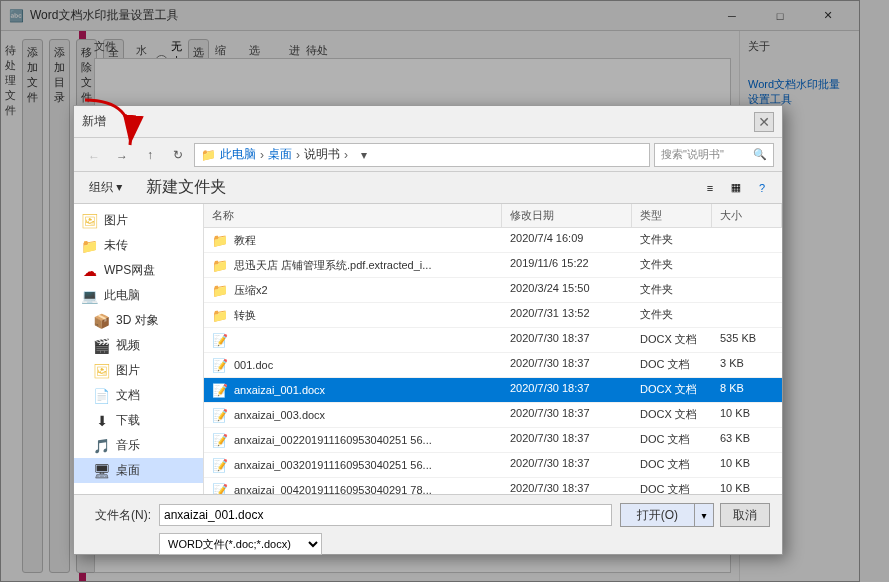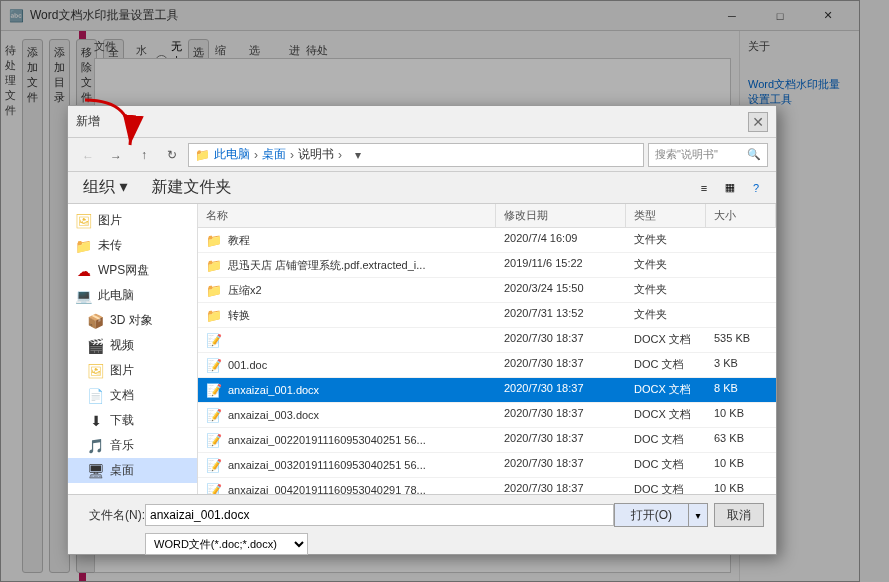--- a/index.html
+++ b/index.html
@@ -173,21 +173,21 @@
       width: 889px;
       height: 582px;
       background: rgba(0,0,0,0.3);
       z-index: 100;
     }
 
     
     .file-dialog {
       position: absolute;
       top: 105px;
-      left: 67px;
+      left: 73px;
       width: 710px;
       height: 450px;
       background: #f0f0f0;
       border: 1px solid #999;
       box-shadow: 4px 4px 15px rgba(0,0,0,0.4);
       z-index: 200;
       display: flex;
       flex-direction: column;
     }
 
@@ -286,21 +286,21 @@
     .organize-bar {
       height: 32px;
       display: flex;
       align-items: center;
       padding: 0 8px;
       gap: 8px;
       border-bottom: 1px solid #ccc;
     }
 
     .organize-btn {
-      font-size: 16px;
+      font-size: 12px;
       color: #333;
       cursor: pointer;
       padding: 3px 6px;
       border: 1px solid transparent;
     }
 
     .new-folder-btn {
       font-size: 16px;
       color: #333;
       cursor: pointer;
@@ -429,20 +429,21 @@
       border-top: 1px solid #ccc;
       padding: 8px 12px;
       display: flex;
       flex-direction: column;
       gap: 6px;
     }
 
     .footer-row {
       display: flex;
       align-items: center;
+      gap: 8px;
     }
 
     .footer-label {
       font-size: 12px;
       color: #333;
       width: 65px;
       text-align: right;
       flex-shrink: 0;
     }
 

